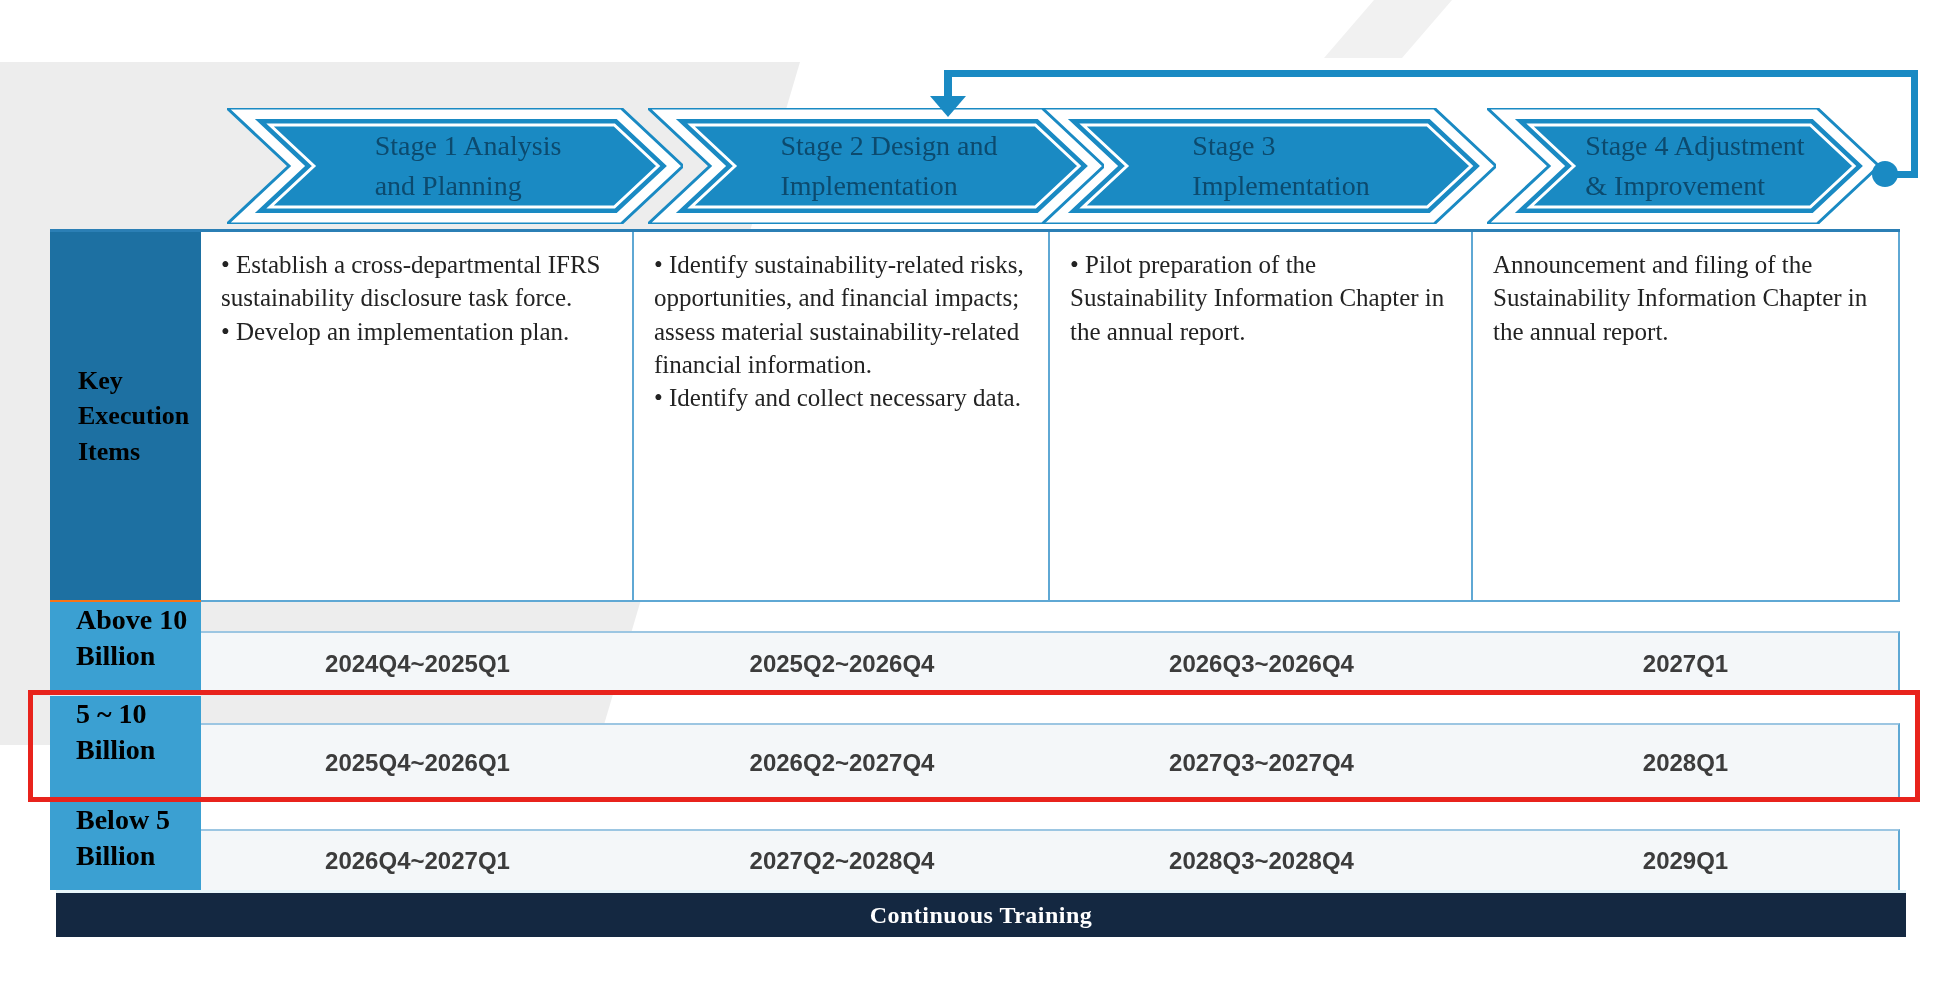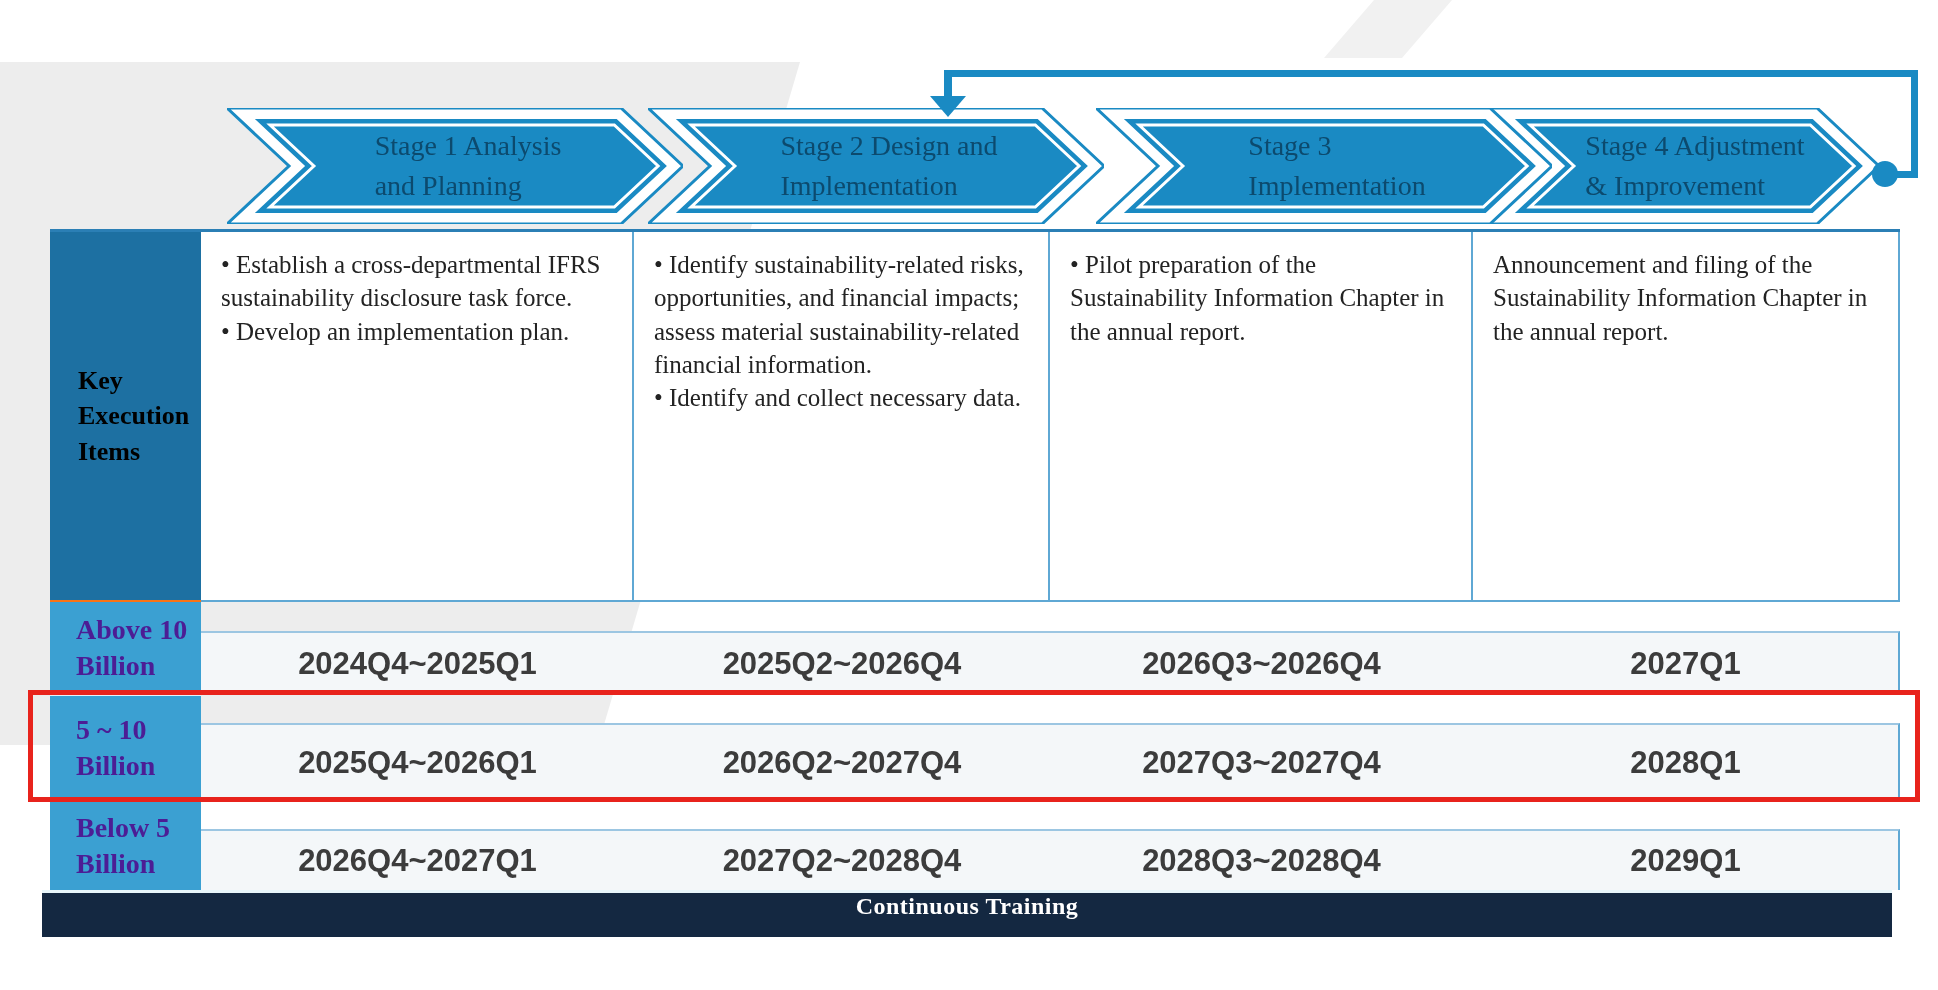--- a/index.html
+++ b/index.html
@@ -46,33 +46,33 @@
        display:grid;grid-template-columns:151px 433px 416px 423px 427px;
        grid-template-rows:370px 92px 106px 90px;
        border-top:3px solid var(--top-border);}
   .keycell{background:var(--key-blue);color:#000000;font-weight:bold;font-size:26px;line-height:1.35;
        display:flex;flex-direction:column;justify-content:center;padding-left:28px;
        border-bottom:2px solid #f97316;box-sizing:border-box;}
   .ccell{background:#fff;border-right:2px solid var(--border-blue);
        border-bottom:2px solid var(--border-blue);box-sizing:border-box;
        padding:16px 12px 0 20px;color:var(--body-text);font-size:25px;line-height:1.33;}
   .ccell .item{margin:0;}
-  .rlabel{background:var(--rowlabel-blue);color:#4c1d95;font-weight:bold;font-size:28px;line-height:1.28;
-       display:flex;flex-direction:column;justify-content:center;padding-left:26px;
+  .rlabel{background:var(--rowlabel-blue);color:#000000;font-weight:bold;font-size:28px;line-height:1.28;
+       display:flex;flex-direction:column;justify-content:flex-start;padding-left:26px;
        box-sizing:border-box;border-top:2px solid #e6f3fa;}
   .vcell{background:var(--row-bg);display:flex;align-items:center;justify-content:center;
        box-sizing:border-box;border-top:2px solid var(--row-border);
-       font-family:"Liberation Sans", sans-serif;font-weight:bold;font-size:31px;color:var(--qtr-text);margin-top:29px;}
+       font-family:"Liberation Sans", sans-serif;font-weight:bold;font-size:24px;color:var(--qtr-text);margin-top:29px;}
   .row1 .vcell,.row1.rlabel{border-top:none;}
   .vcell.lastcol{border-right:2px solid var(--border-blue);}
 
   
-  .footerbar{position:absolute;left:42px;top:890px;width:1850px;height:44px;background:var(--navy);
+  .footerbar{position:absolute;left:56px;top:890px;width:1850px;height:44px;background:var(--navy);
        border-top:3px solid #e8f6fb;box-sizing:content-box;z-index:3;
-       display:flex;justify-content:center;}
+       display:flex;align-items:center;justify-content:center;}
   .footerbar span{color:#fff;font-weight:bold;font-size:24px;letter-spacing:0.5px;}
 
   
   .redbox{position:absolute;left:28px;top:690px;width:1892px;height:112px;z-index:6;
        border:5px solid var(--red);box-sizing:border-box;background:transparent;}
 </style>
 </head>
 <body>
 
 <div class="canvas">
@@ -96,21 +96,21 @@
       <polygon class="poly-inner" points="43.1,17 323.3,17 367.1,58 323.3,99 43.1,99 86.9,58"></polygon>
     </svg>
     <div class="alabel">
         <div class="atext">
       <div>Stage 4 Adjustment</div>
           <div>&amp; Improvement</div>
     </div>
       </div>
   </div>
 
-  <div class="arrow s3" style="left:1096px;width:456px;">
+  <div class="arrow s3" style="left:1040px;width:456px;">
     <svg width="456" height="116" viewBox="0 0 456 116">
       <polygon class="poly-outer" points="0,0 394,0 456,58 394,116 0,116 62,58"></polygon>
       <polygon class="poly-body" points="27.9,11 389.7,11 439.9,58 389.7,105 27.9,105 78.1,58"></polygon>
       <polygon class="poly-inner" points="43.1,17 387.3,17 431.1,58 387.3,99 43.1,99 86.9,58"></polygon>
     </svg>
     <div class="alabel">
         <div class="atext">
       <div>Stage 3</div>
           <div>Implementation</div>
     </div>

